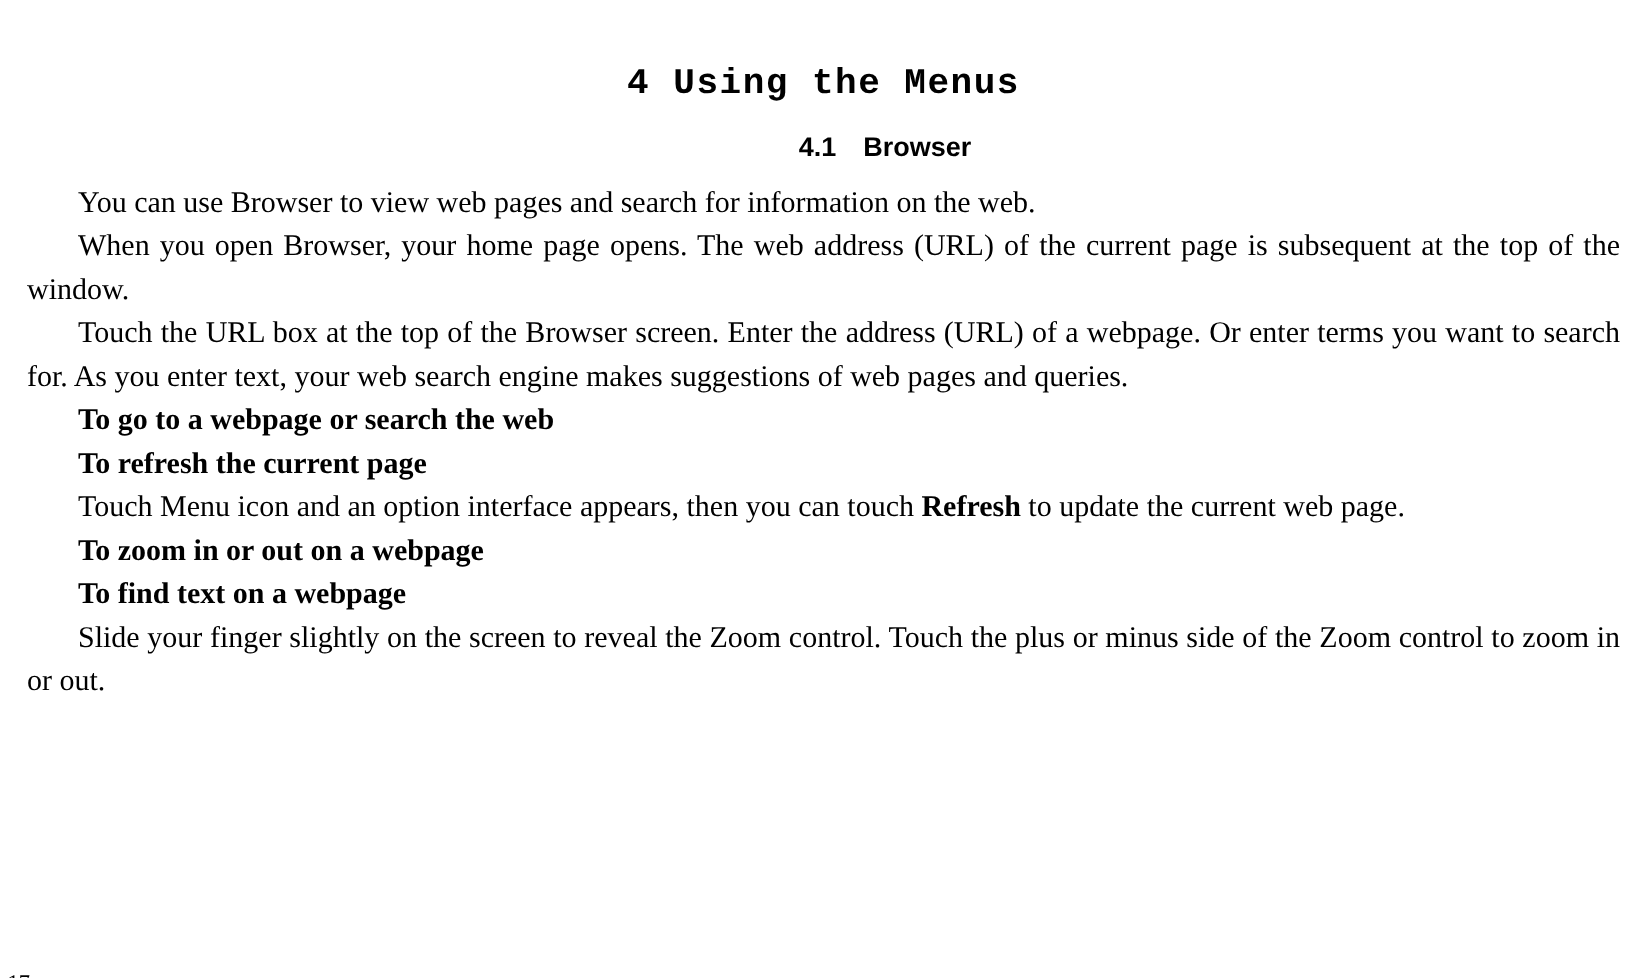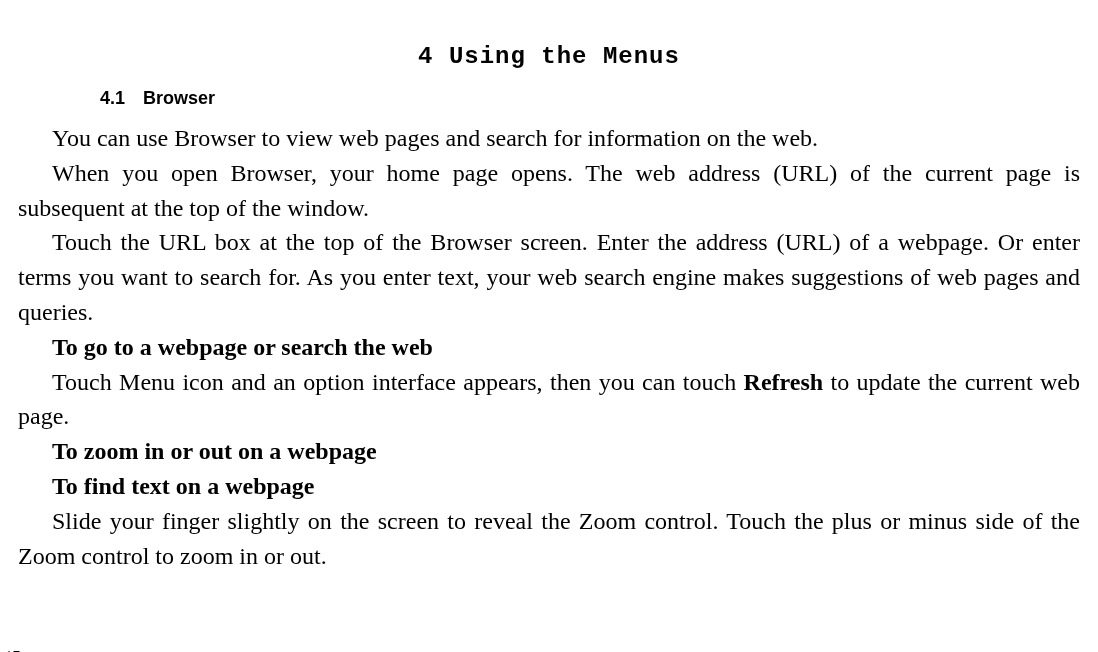--- a/index.html
+++ b/index.html
@@ -28,27 +28,28 @@
     letter-spacing: 1px;
     font-size: 24px;
     margin: 0 0 18px 0;
   }
   .section-heading {
     font-family: Arial, Helvetica, sans-serif;
     font-weight: bold;
     font-size: 18px;
     margin: 0 0 12px 0;
     padding-left: 82px;
+    text-align: center;
   }
   .section-num {
     display: inline-block;
     margin-right: 18px;
   }
   .body-text {
-    font-size: 24px;
+    font-size: 20px;
     line-height: 1.45;
     text-align: justify;
     margin: 0;
   }
   .para-indent {
     text-indent: 34px;
   }
   .bold {
     font-weight: bold;
   }
@@ -73,20 +74,21 @@
   </div>
 
   <p class="body-text para-indent">You can use Browser to view web pages and search for information on the web.</p>
 
   <p class="body-text para-indent">When you open Browser, your home page opens. The web address (URL) of the current page is subsequent at the top of the window.</p>
 
   <p class="body-text para-indent">Touch the URL box at the top of the Browser screen. Enter the address (URL) of a webpage. Or enter terms you want to search for. As you enter text, your web search engine makes suggestions of web pages and queries.</p>
 
   <p class="body-text para-indent bold">To go to a webpage or search the web</p>
 
+  <p class="body-text para-indent bold">To refresh the current page</p>
 
   <p class="body-text para-indent"><span>Touch Menu icon and an option interface appears, then you can touch </span><span class="bold">Refresh</span><span> to update the current web page.</span></p>
 
   <p class="body-text para-indent bold">To zoom in or out on a webpage</p>
 
   <p class="body-text para-indent bold">To find text on a webpage</p>
 
   <p class="body-text para-indent">Slide your finger slightly on the screen to reveal the Zoom control. Touch the plus or minus side of the Zoom control to zoom in or out.</p>
 
 

